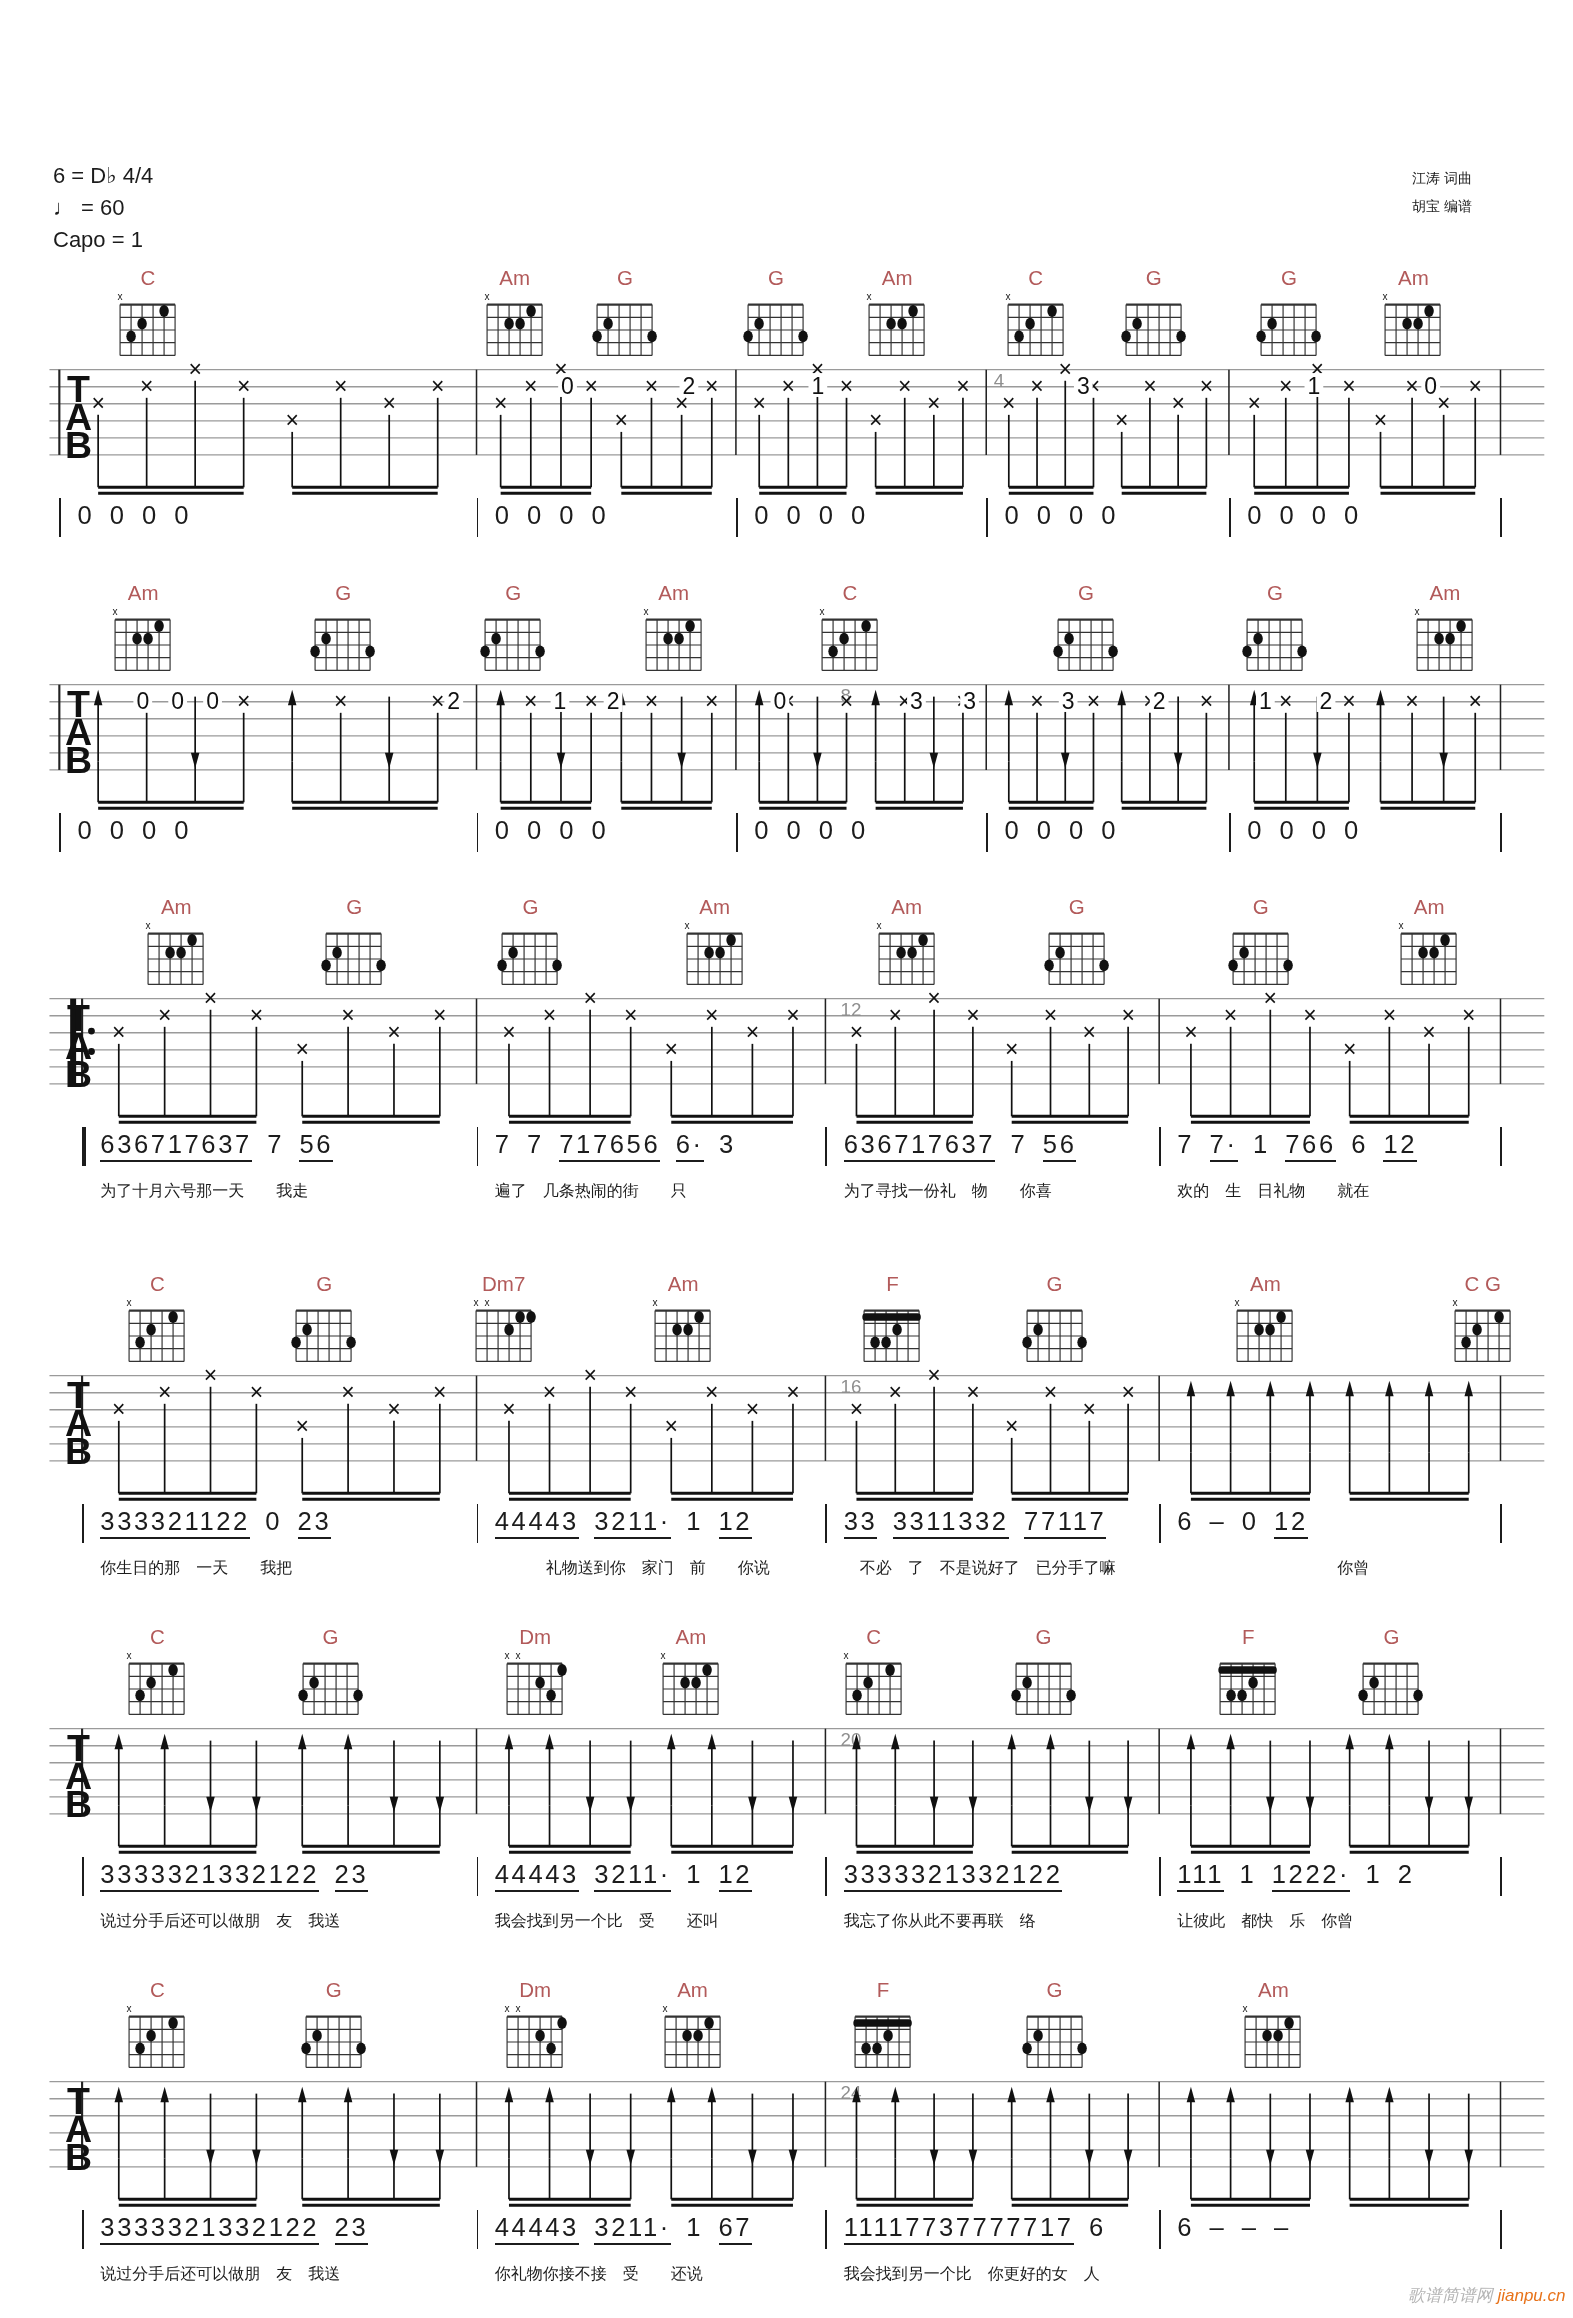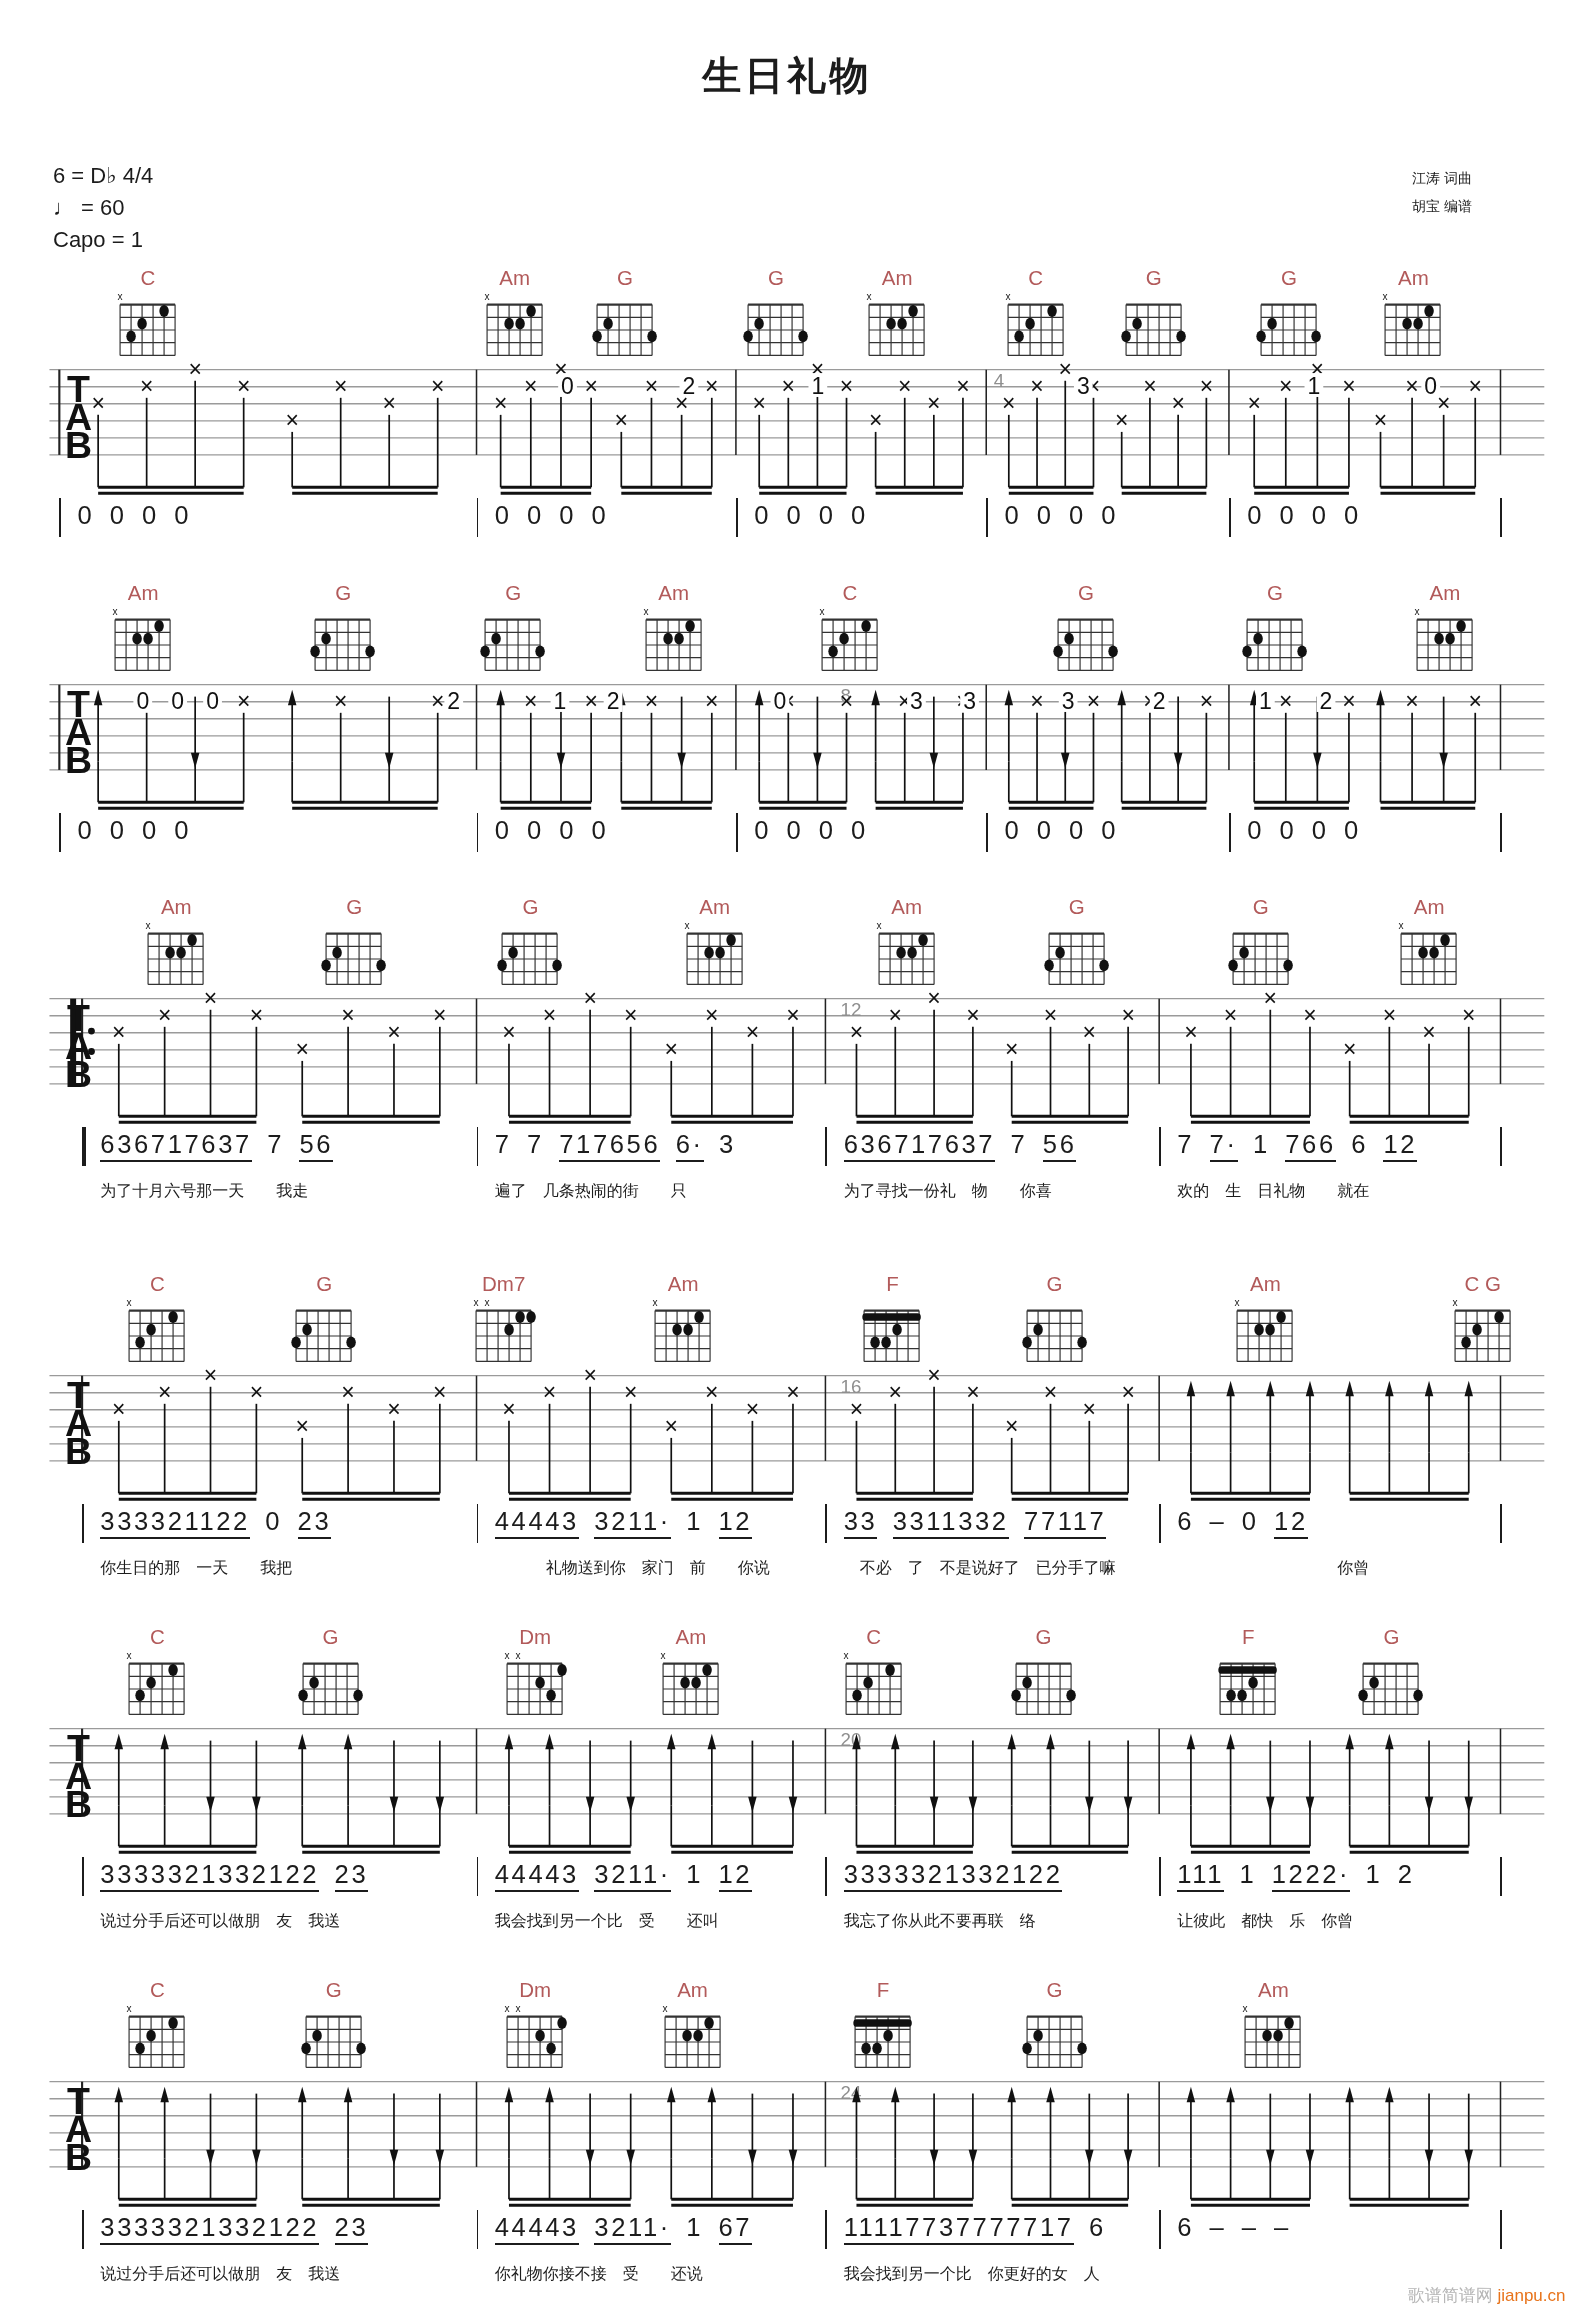--- a/index.html
+++ b/index.html
@@ -3,39 +3,38 @@
 <meta charset="utf-8">
 <style>
   html,body{margin:0;padding:0;background:#ffffff;}
   .page{position:relative;width:1574px;height:2319px;background:#ffffff;overflow:hidden;
         font-family:"Liberation Sans","DejaVu Sans",sans-serif;color:#1c1c1c;}
   .title{position:absolute;top:49px;left:0;width:100%;text-align:center;
          font-size:39px;font-weight:bold;letter-spacing:3.4px;}
   .subtitle{position:absolute;top:101px;left:0;width:100%;text-align:center;font-size:22px;}
   .meta-left{position:absolute;top:160px;left:53px;font-size:22px;line-height:32px;}
   .meta-right{position:absolute;top:164px;right:102px;font-size:14px;line-height:28px;text-align:right;}
-  .watermark{position:absolute;right:8.5px;bottom:12px;font-size:17px;}
+  .watermark{position:absolute;right:8.5px;bottom:12px;font-size:17px;font-style:italic;}
   .system{position:absolute;left:0;width:1574px;}
   .chord-layer{position:absolute;left:0;top:0;width:100%;height:92px;}
   .chord{position:absolute;top:0;transform:translateX(-50%);text-align:center;}
   .chord .cname{font-size:20.5px;margin-bottom:0.9px;}
   .staff{position:absolute;left:29px;top:95px;width:1517px;height:158px;}
   .jianpu-layer,.lyric-layer{position:absolute;left:29px;width:1517px;}
   .jianpu-layer{top:235px;height:44px;}
   .lyric-layer{top:286px;height:34px;}
   .jp-measure{position:absolute;top:0;font-size:25.6px;letter-spacing:2.6px;white-space:nowrap;}
   .jp-measure span.u{border-bottom:2.6px double #1c1c1c;padding-bottom:1.7px;}
   .jp-bar{position:absolute;top:-3.4px;width:1.7px;height:39px;background:#1c1c1c;}
   .ly-measure{position:absolute;top:0;font-size:16px;white-space:nowrap;}
 </style>
 </head>
 <body>
 
 <div class="page">
-  <div class="title">生日礼物</div>
   <div class="meta-left">
     <div>6 = D♭ 4/4</div>
     <div>♩ = 60</div>
     <div>Capo = 1</div>
   </div>
   <div class="meta-right">
     <div>江涛 词曲</div>
     <div>胡宝 编谱</div>
   </div>
 

